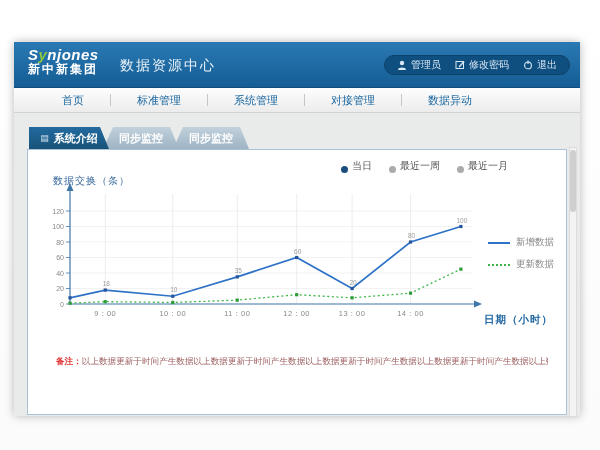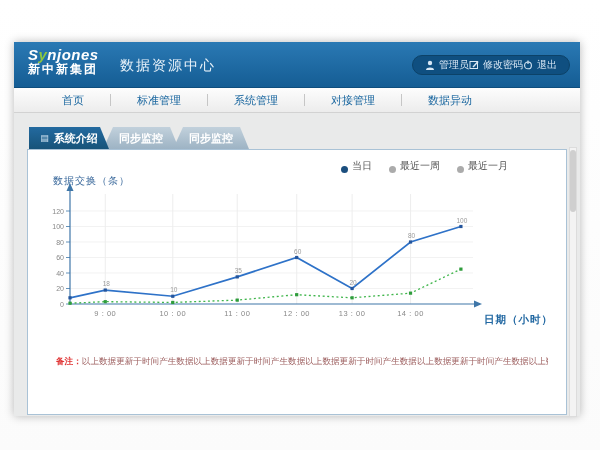--- a/index.html
+++ b/index.html
@@ -13,21 +13,21 @@
   .header { position:relative; height:46px;
             background:linear-gradient(#2a79b4,#155d94);
             border-bottom:1px solid #0e4d7d; }
   .logo { position:absolute; left:14px; top:4px; line-height:1.15; color:#fff; }
   .logo-line1 { font-size:15px; font-weight:bold; letter-spacing:.5px; font-style:italic; }
   .logo-y { color:#8dc63f; }
   .logo-line2 { font-size:12px; font-weight:bold; letter-spacing:2px; }
   .app-title { position:absolute; left:106px; top:0; line-height:46px; color:#eaf3fa; font-size:14px; letter-spacing:2px; }
   .user-pill { position:absolute; right:10px; top:13px; height:20px; padding:0 12px;
                background:#0f4f80; border:1px solid #0c4268; border-radius:10px;
-               display:flex; align-items:center; color:#d8e7f4; font-size:10px; }
+               display:flex; align-items:center; gap:14px; color:#d8e7f4; font-size:10px; }
   .user-pill .item { display:flex; align-items:center; gap:4px; cursor:pointer; white-space:nowrap; }
   .pill-icon { display:inline-block; width:10px; height:10px; }
   .pill-icon svg { display:block; }
 
   
   .navbar { height:25px; background:linear-gradient(#fdfdfd,#ececec); border-bottom:1px solid #d2d2d2;
             display:flex; align-items:center; padding-left:22px; }
   .nav-item { font-size:11px; font-weight:normal; color:#19669f; padding:0 26px; cursor:pointer; white-space:nowrap; }
   .nav-div { width:1px; height:12px; background:#c6c6c6; }
 
@@ -219,20 +219,30 @@
           <rect x="123.165" y="120.85000000000001" width="3.2" height="3.2" fill="#2f9c3c"></rect>
           <rect x="187.645" y="118.525" width="3.2" height="3.2" fill="#2f9c3c"></rect>
           <rect x="247.0875" y="113.10000000000001" width="3.2" height="3.2" fill="#2f9c3c"></rect>
           <rect x="302.49999999999994" y="116.2" width="3.2" height="3.2" fill="#2f9c3c"></rect>
           <rect x="360.93499999999995" y="111.55000000000001" width="3.2" height="3.2" fill="#2f9c3c"></rect>
           <rect x="411.30999999999995" y="87.525" width="3.2" height="3.2" fill="#2f9c3c"></rect>
         </svg>
 
       <div class="xlabel">日期（小时）</div>
 
+      <div class="series-legend">
+        <div class="legend-entry">
+          <span class="sample solid"></span>
+          <span>新增数据</span>
+        </div>
+        <div class="legend-entry">
+          <span class="sample dotted"></span>
+          <span>更新数据</span>
+        </div>
+      </div>
 
       <div class="note">
         <span class="note-label">备注：</span><span>以上数据更新于时间产生数据以上数据更新于时间产生数据以上数据更新于时间产生数据以上数据更新于时间产生数据以上数据更新于</span>
       </div>
 
     </div>
   </div>
 
   <div class="scrollbar">
     <div class="scroll-thumb"></div>

